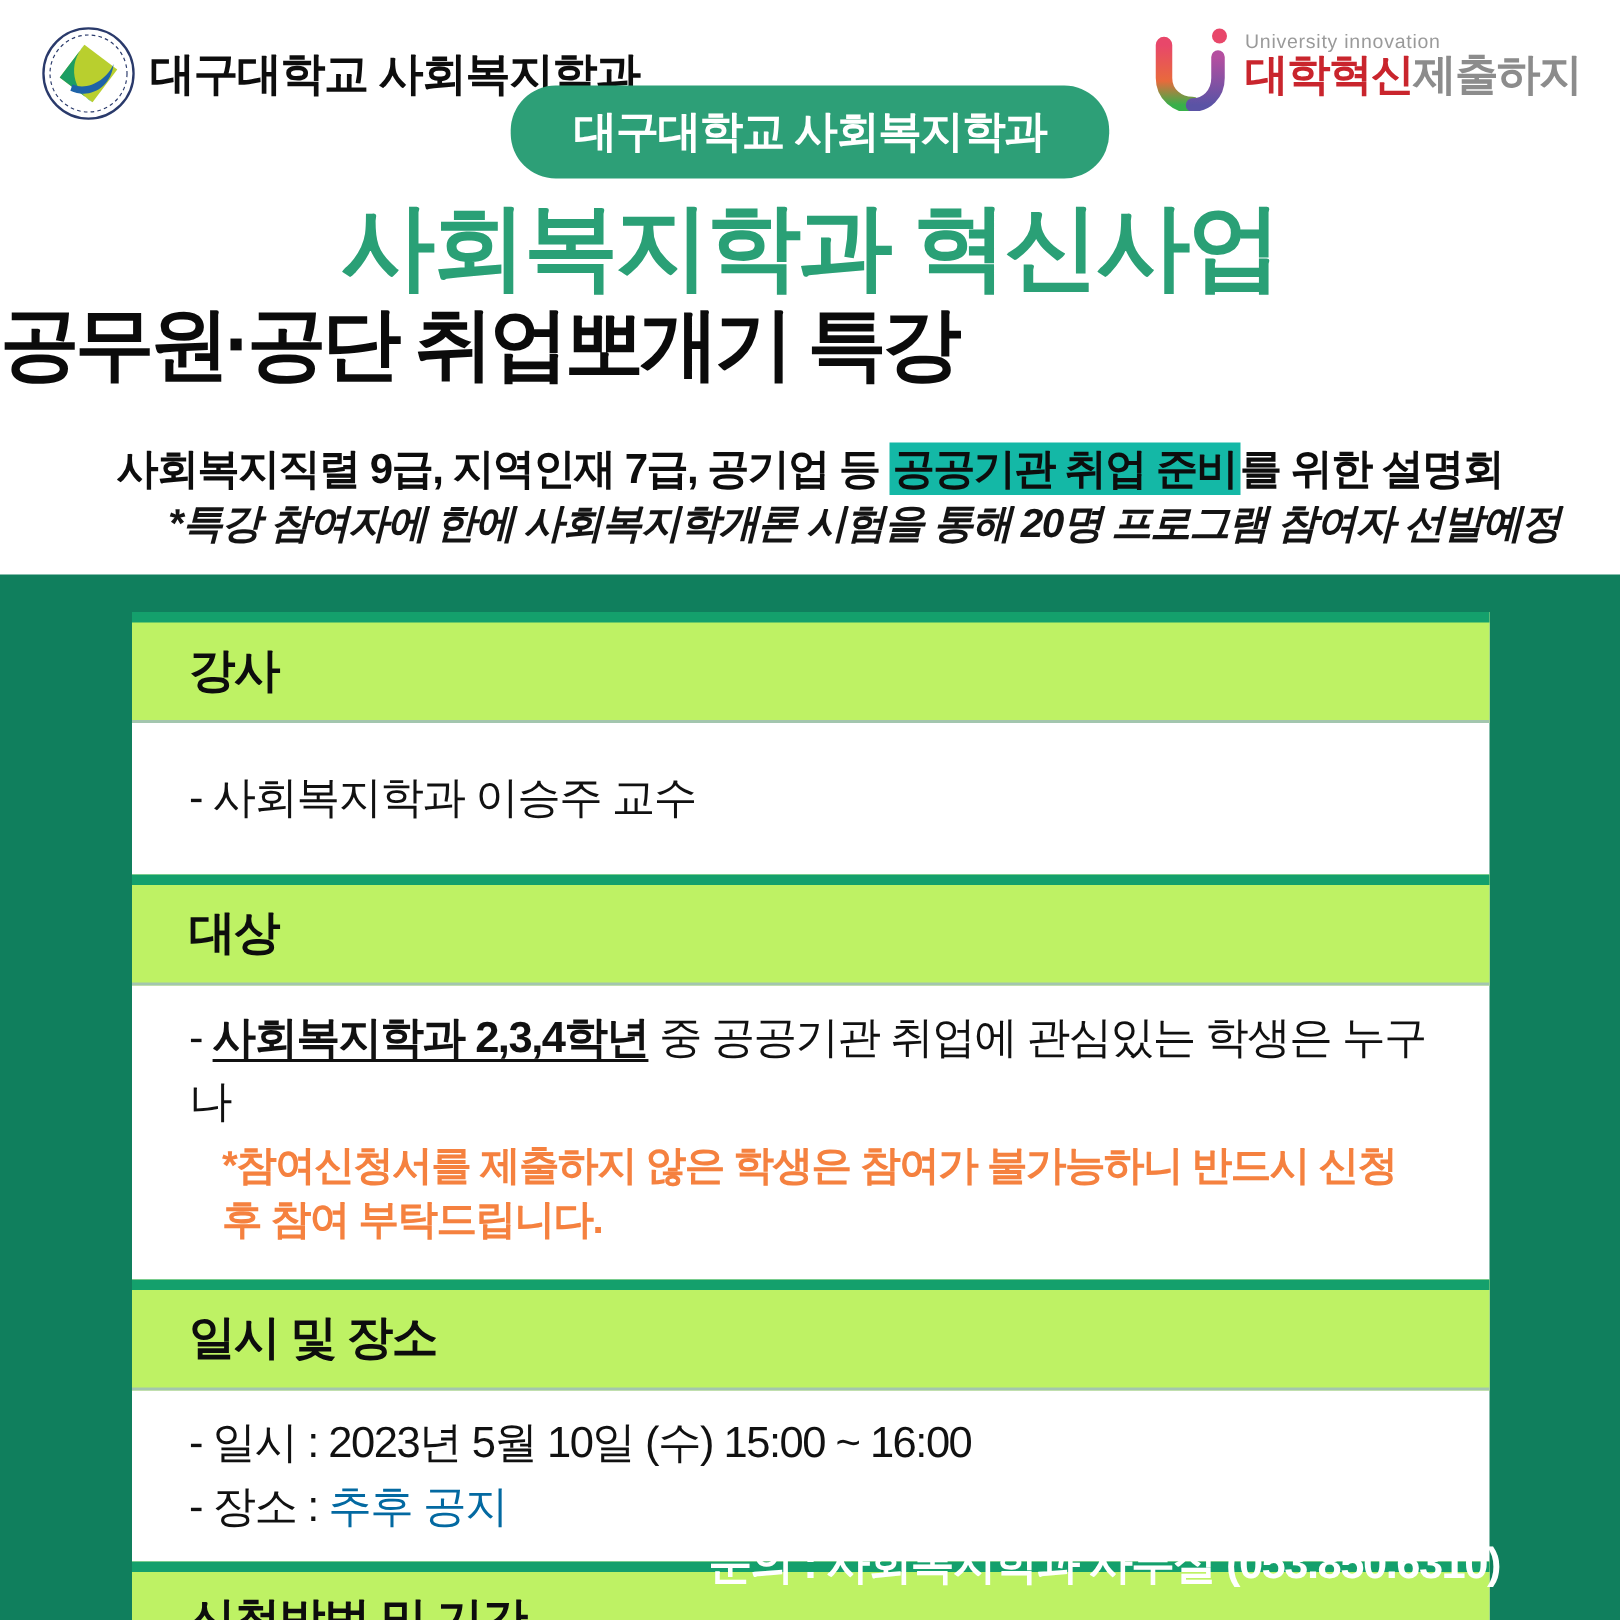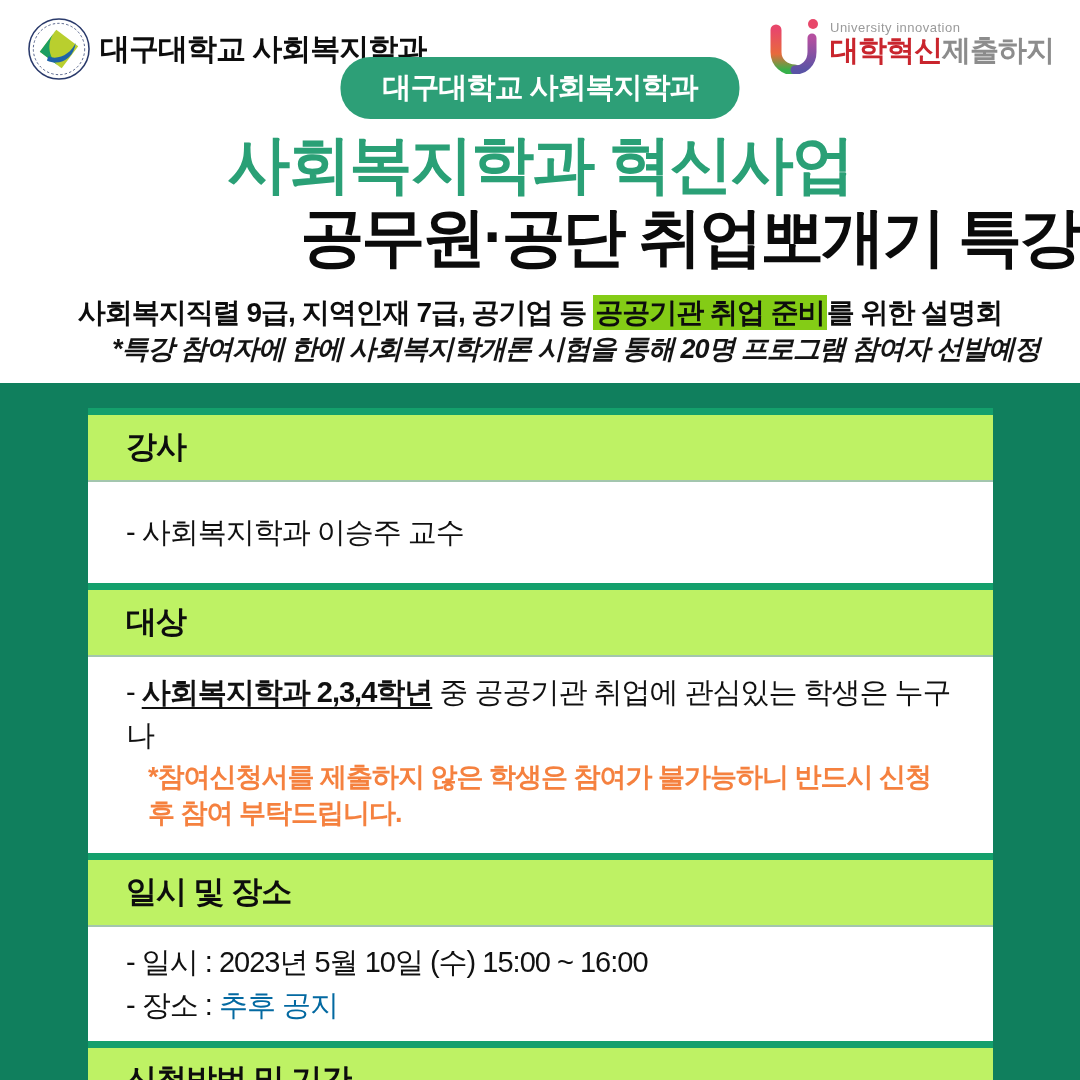--- a/index.html
+++ b/index.html
@@ -27,28 +27,28 @@
     position: absolute; top: 57px; left: 50%; transform: translateX(-50%);
     background: #2d9f77; color: #ffffff; font-size: 29px; font-weight: 600;
     padding: 11px 42px; border-radius: 30px; letter-spacing: -1px; white-space: nowrap;
   }
 
   .title-green {
     position: absolute; top: 122px; width: 100%; text-align: center;
     font-size: 63px; font-weight: 900; color: #2aa076; letter-spacing: -2px;
   }
   .title-black {
-    position: absolute; top: 194px; width: 100%; text-align: right;
-    font-size: 64px; font-weight: 900; color: #0b0b0b; letter-spacing: -3px;
+    position: absolute; top: 194px; width: 100%; text-align: left;
+    font-size: 53px; font-weight: 900; color: #0b0b0b; letter-spacing: -3px;
   }
   .subtitle {
     position: absolute; top: 294px; width: 100%; text-align: center;
     font-size: 28px; font-weight: 700; color: #0d0d0d; letter-spacing: -1px;
   }
-  .subtitle .hl { background: #84cc16; padding: 2px 2px; }
+  .subtitle .hl { background: #14b8a6; padding: 2px 2px; }
   .hero-note {
     position: absolute; top: 331px; width: 100%; text-align: center;
     font-size: 27px; font-style: italic; font-weight: 600; color: #141414; letter-spacing: -1px; margin-left: 36px;
   }
 
   
   .green-area {
     position: absolute; left: 0; top: 383px; width: 1080px; height: 697px;
     background: #107f5d;
   }
@@ -142,15 +142,16 @@
       <div class="sec-header">일시 및 장소</div>
       <div class="sec-body">
         <div class="row">- 일시 : 2023년 5월 10일 (수) 15:00 ~ 16:00</div>
         <div class="row"><span>- 장소 : </span><span class="orange">추후 공지</span></div>
       </div>
 
       <div class="sec-header">신청방법 및 기간</div>
 
     </div>
 
+    <div class="footer-contact">문의 : 사회복지학과 사무실 (053.850.6310)</div>
   </div>
 
 </div>
 
 </body></html>

